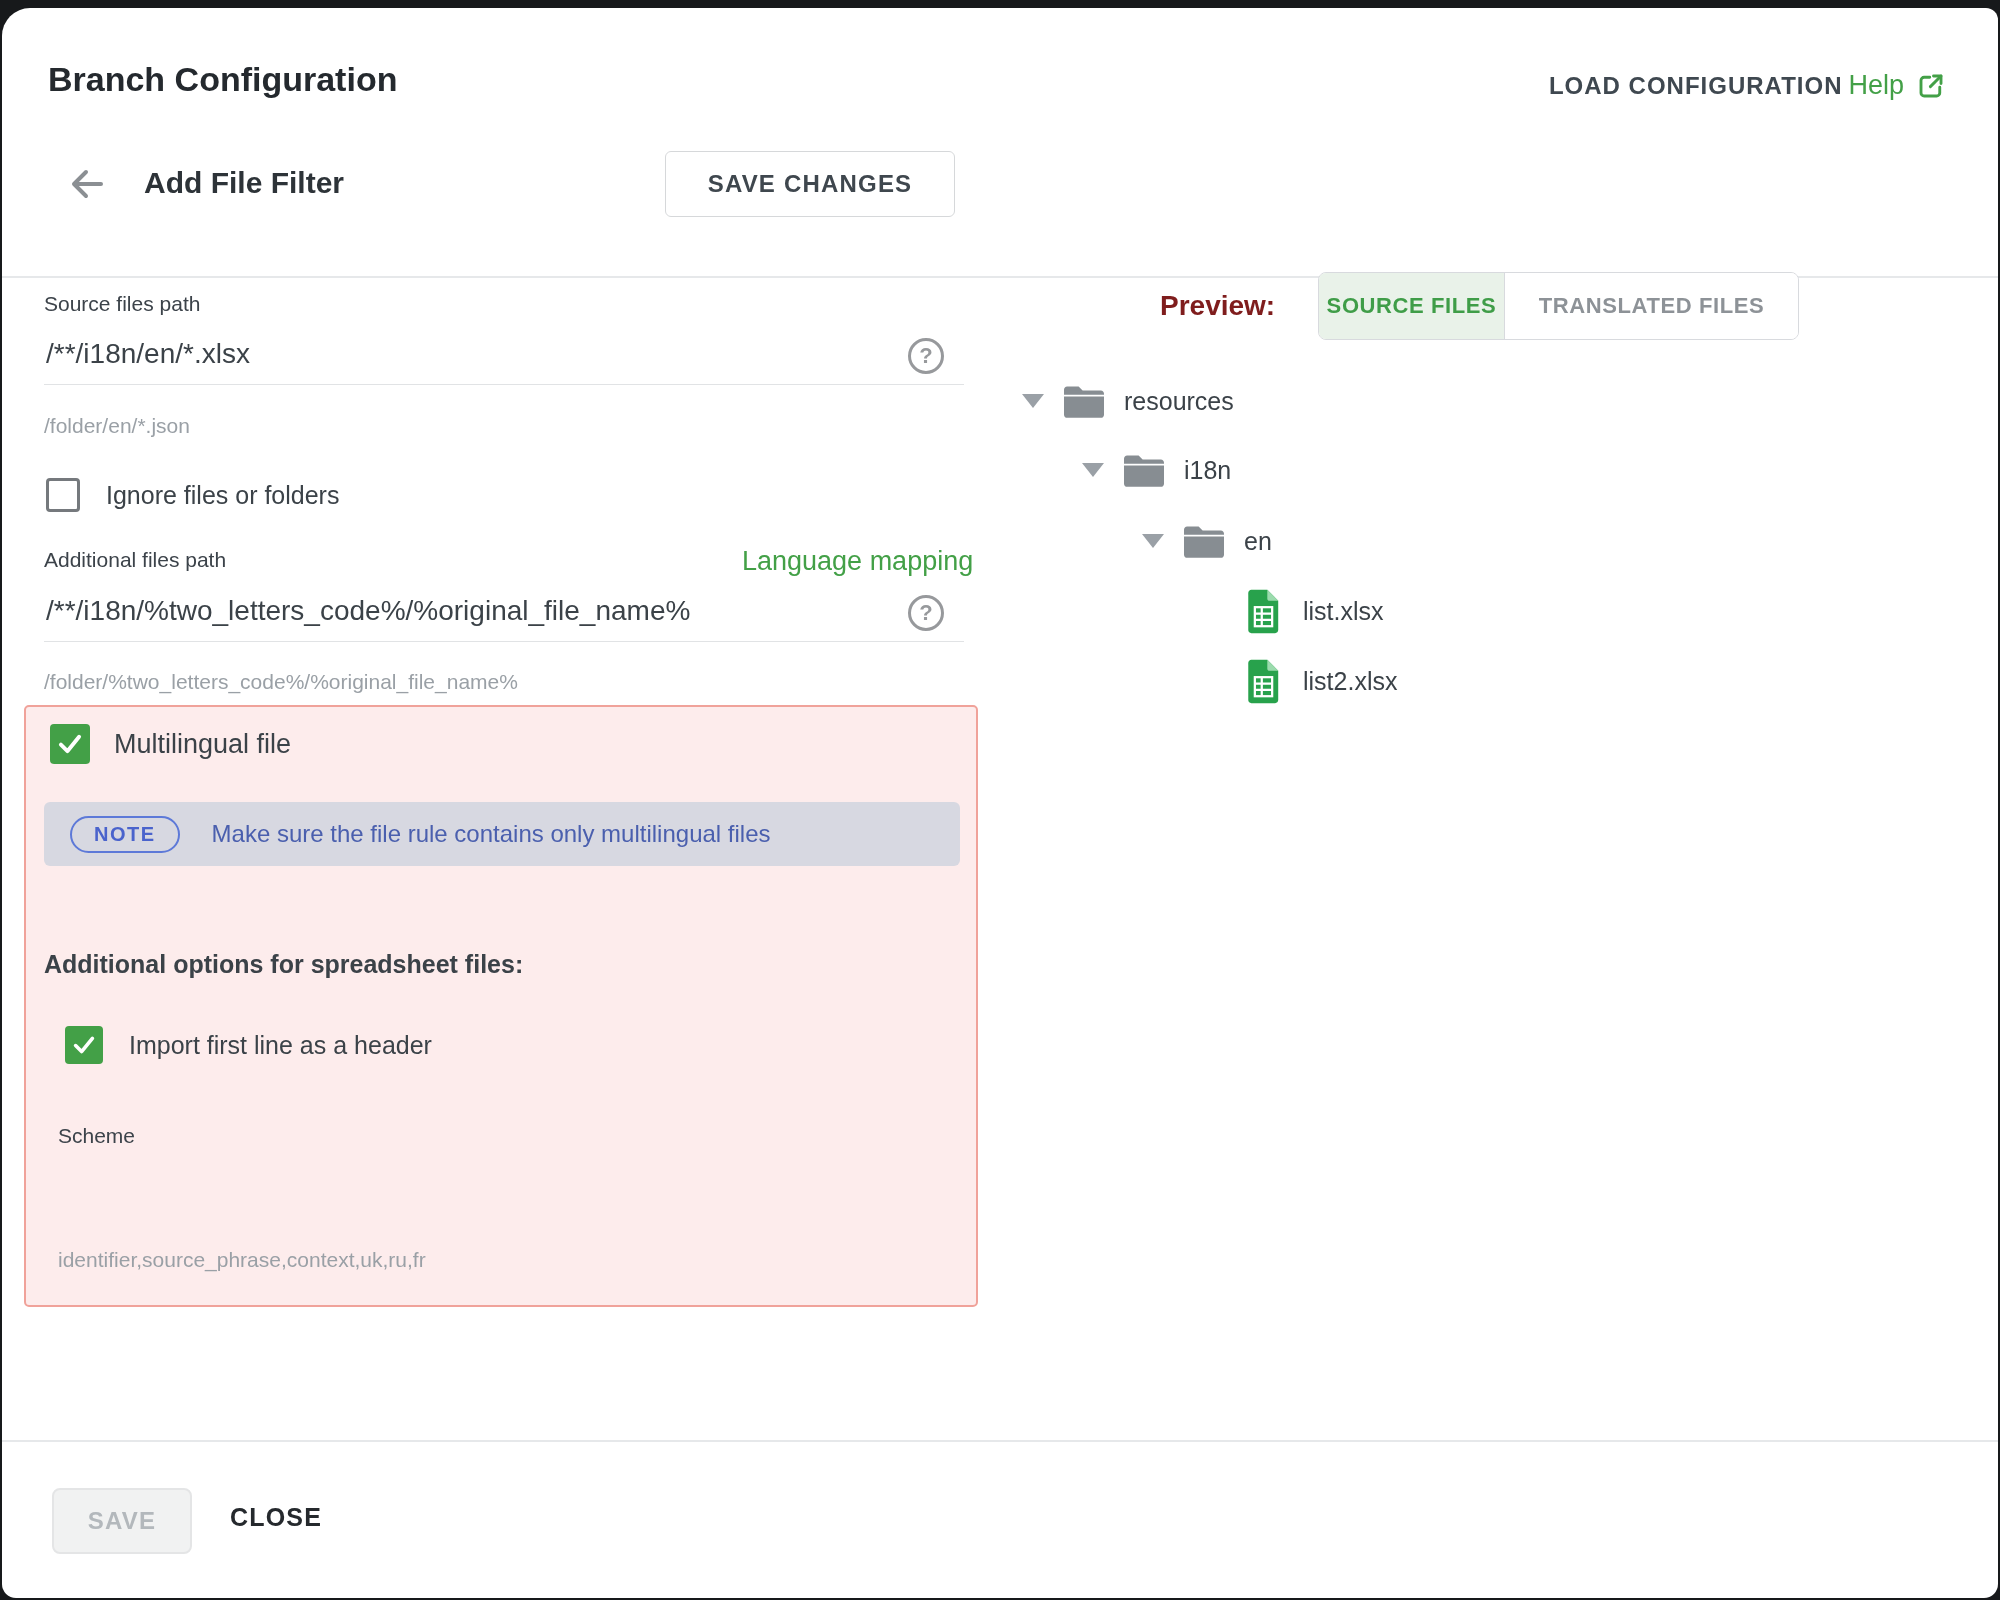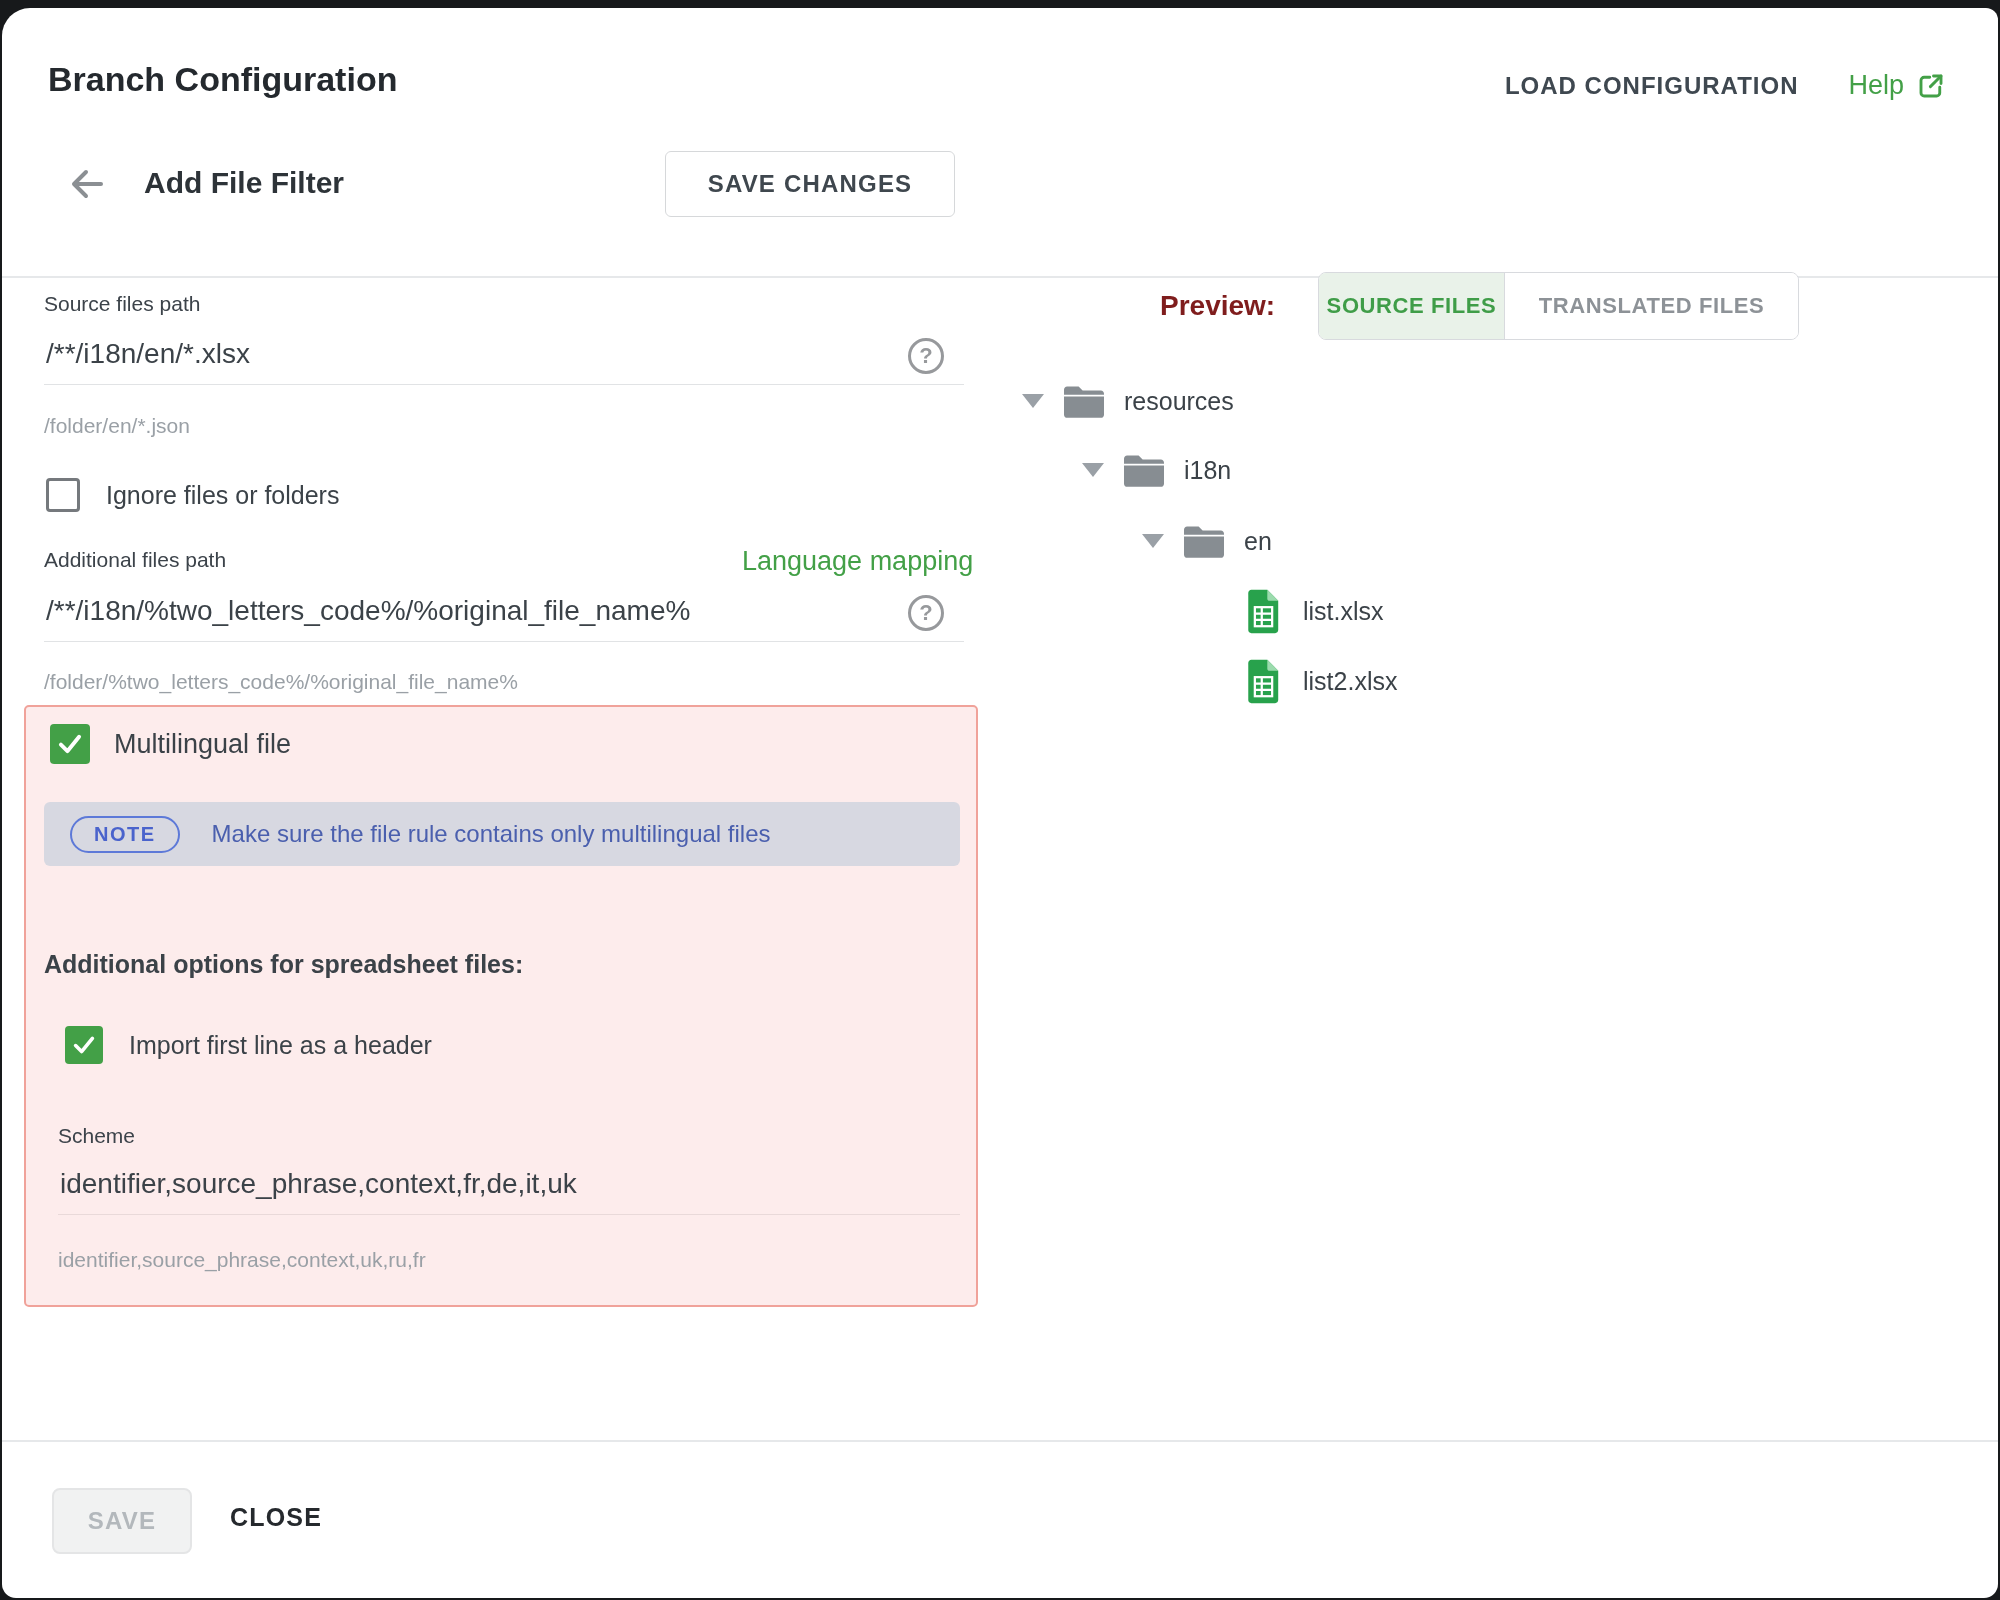--- a/index.html
+++ b/index.html
@@ -2,21 +2,21 @@
 <html><head>
 <meta charset="utf-8">
 <style>
   html,body{margin:0;padding:0;background:#17191b;}
   *{box-sizing:border-box;font-family:"Liberation Sans","DejaVu Sans",sans-serif;}
   .stage{position:relative;width:2000px;height:1600px;background:#17191b;overflow:hidden;}
   .card{position:absolute;inset:8px 2px 2px 2px;background:#ffffff;border-radius:28px 12px 14px 14px;overflow:hidden;}
 
   
   .page-title{position:absolute;left:46px;top:52px;font-size:34px;font-weight:bold;color:#24292e;}
-  .header-actions{position:absolute;right:52px;top:62px;display:flex;align-items:center;gap:44px;}
+  .header-actions{position:absolute;right:52px;top:62px;display:flex;align-items:center;}
   .load-config{font-size:24px;font-weight:bold;color:#3f4850;letter-spacing:1px;cursor:pointer;background:none;border:none;}
   .help-link{display:flex;align-items:center;gap:12px;color:#43a047;font-size:27px;cursor:pointer;text-decoration:none;}
   .back-btn{position:absolute;left:64px;top:158px;width:44px;height:36px;cursor:pointer;background:none;border:none;padding:0;}
   .subtitle{position:absolute;left:142px;top:158px;font-size:30px;font-weight:bold;color:#2d3338;}
   .save-changes{position:absolute;left:663px;top:143px;width:290px;height:66px;background:#fff;
     border:1.5px solid #d6d8da;border-radius:6px;font-size:24px;font-weight:bold;color:#3f474e;letter-spacing:1.2px;cursor:pointer;}
   .divider-top{position:absolute;left:0;top:268px;width:100%;height:1.5px;background:#e6e8ea;}
   .divider-bottom{position:absolute;left:0;top:1432px;width:100%;height:1.5px;background:#e6e8ea;}
 
   
@@ -129,21 +129,20 @@
     <div class="cb-row" style="left:63px;top:1018px;gap:26px;">
       <span class="cb-box checked" style="width:38px;height:38px;">
         <svg width="24" height="24" viewBox="0 0 20 20" fill="none" stroke="#ffffff" stroke-width="3" stroke-linecap="round" stroke-linejoin="round">
           <path d="M3 10.5 8 15.5 17 4.5"></path>
         </svg>
       </span>
       <span class="cb-label" style="font-size:25px;">Import first line as a header</span>
     </div>
 
     <div class="field-label" style="left:56px;top:1116px;">Scheme</div>
-    <input class="text-input" style="left: 56px; top: 1160px; width: 902px; border-bottom-color: rgb(233, 217, 217); background: transparent;" value="identifier,source_phrase,context,fr,de,it,uk">
     <div class="hint" style="left:56px;top:1240px;">identifier,source_phrase,context,uk,ru,fr</div>
 
     <div class="preview-label">Preview:</div>
     <div class="tab-group">
       <button class="tab active" style="width:185px;">SOURCE FILES</button>
       <button class="tab" style="width:294px;">TRANSLATED FILES</button>
     </div>
 
     <div class="tree-row" style="left:1020px;top:358px;">
       <span class="caret"></span>

